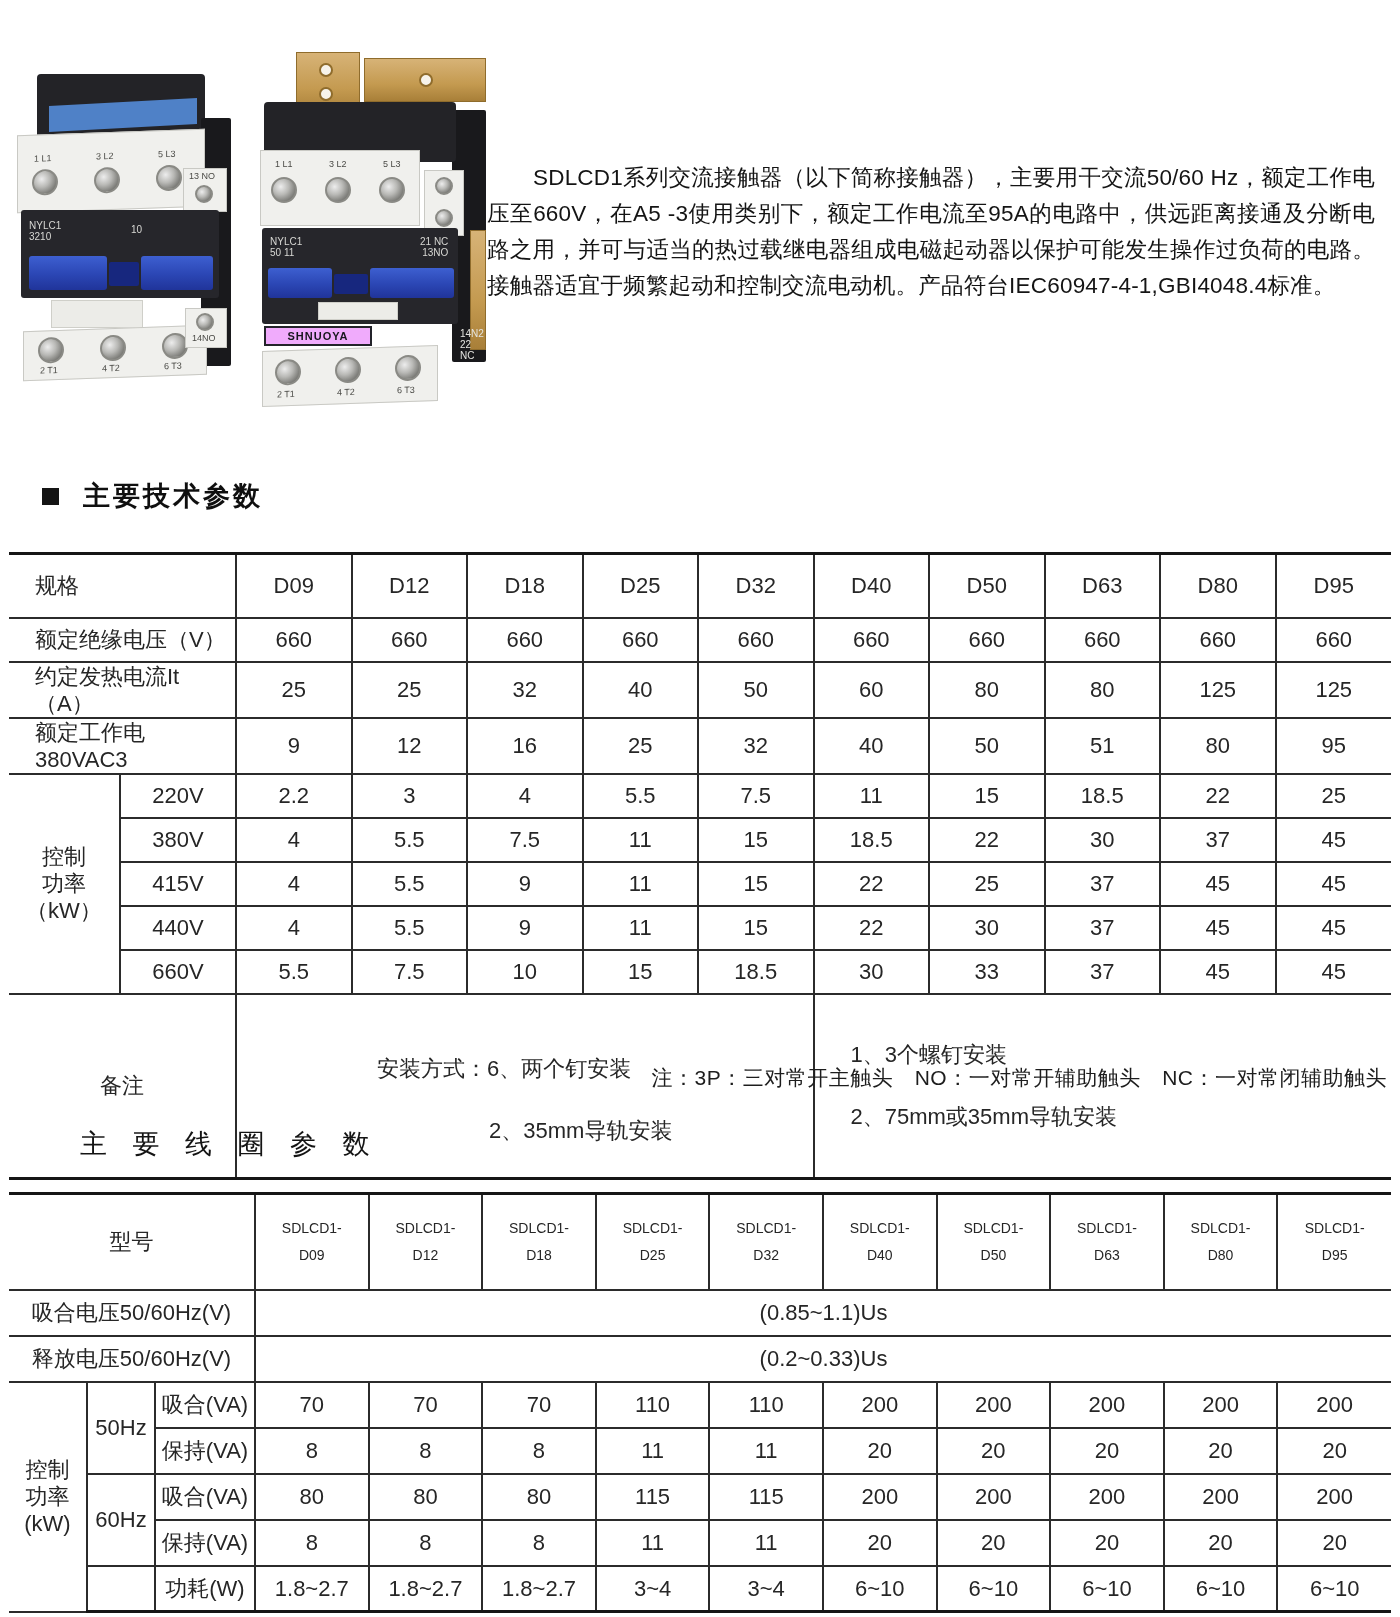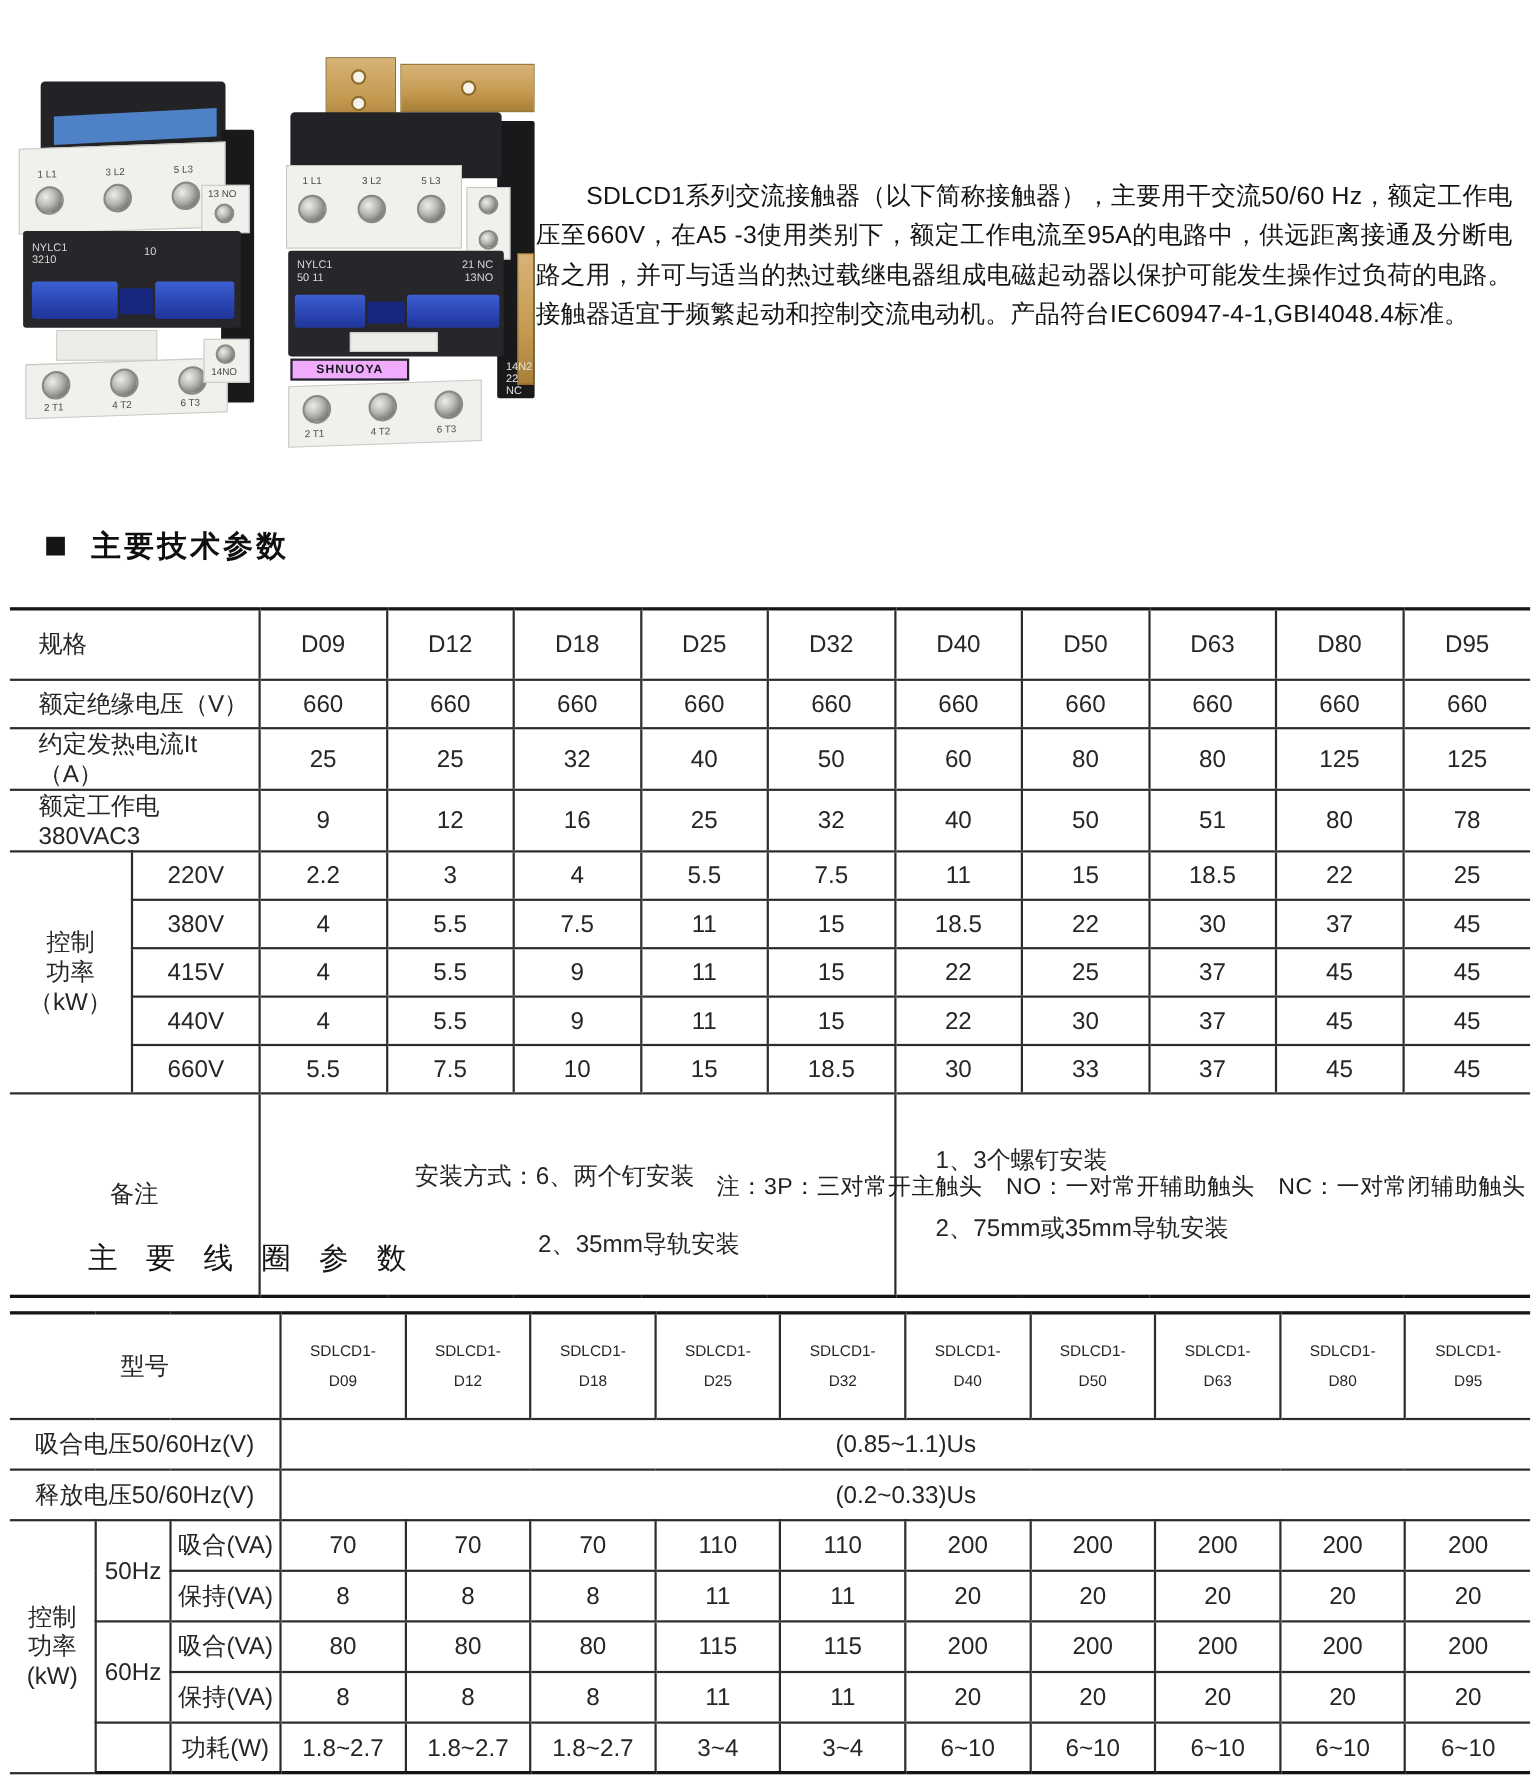--- a/index.html
+++ b/index.html
@@ -225,21 +225,21 @@
     <td colspan="2" class="lbl">额定工作电380VAC3</td>
     <td class="v">9</td>
     <td class="v">12</td>
     <td class="v">16</td>
     <td class="v">25</td>
     <td class="v">32</td>
     <td class="v">40</td>
     <td class="v">50</td>
     <td class="v">51</td>
     <td class="v">80</td>
-    <td class="v">78</td>
+    <td class="v">95</td>
   </tr>
   <tr>
     <td rowspan="5" class="cen">控制
 功率
 （kW）</td>
     <td class="v">220V</td>
     <td class="v">2.2</td>
     <td class="v">3</td>
     <td class="v">4</td>
     <td class="v">5.5</td>

